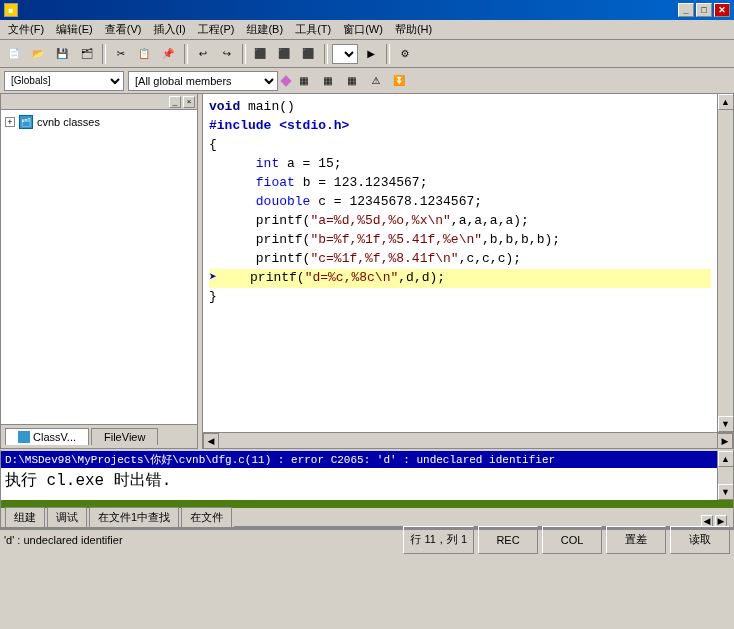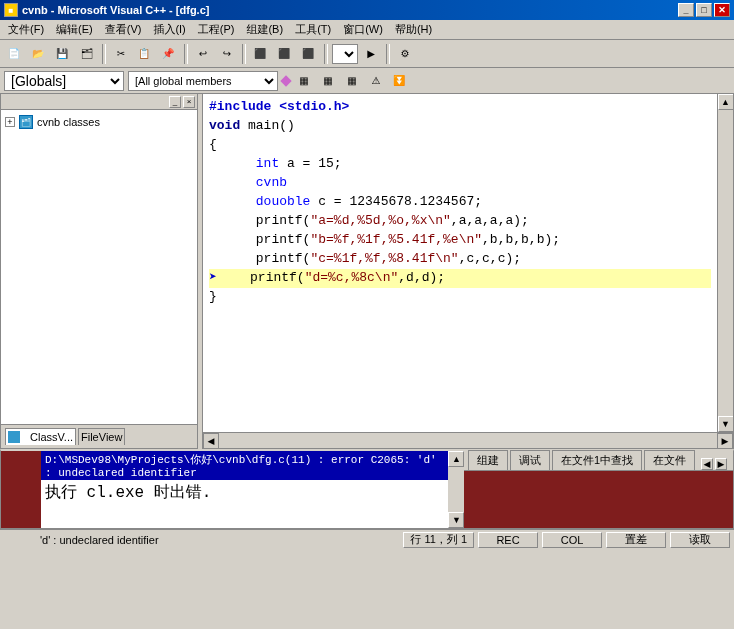--- a/index.html
+++ b/index.html
@@ -120,21 +120,21 @@
       height: 26px;
       display: flex;
       align-items: center;
       padding: 2px 4px;
       border-bottom: 1px solid #888;
       gap: 4px;
     }
     .combo-globals {
       width: 120px;
       height: 20px;
-      font-size: 14px;
+      font-size: 10px;
       background: white;
       border: 1px solid #888;
       padding: 0 2px;
     }
     .combo-members {
       width: 150px;
       height: 20px;
       font-size: 11px;
       background: white;
       border: 1px solid #888;
@@ -296,26 +296,25 @@
     }
     .scroll-track {
       flex: 1;
       width: 16px;
       background: #d4d0c8;
     }
 
     
     .bottom-output {
       height: 80px;
-      background: #7f1d1d;
+      background: #4d7c0f;
       border: 1px solid #888;
       border-top: 2px solid #d4d0c8;
       display: flex;
-      flex-direction: row;
-      padding-left: 40px;
+      flex-direction: column;
     }
     .output-text {
       flex: 1;
       padding: 2px 4px;
       font-family: "Courier New", monospace;
       font-size: 16px;
       overflow-y: auto;
       background: white;
     }
     .output-error {
@@ -328,20 +327,21 @@
 
     
     .output-tabs {
       height: 20px;
       background: #d4d0c8;
       display: flex;
       align-items: flex-end;
       padding: 0 4px;
       gap: 2px;
       border-bottom: 1px solid #888;
+      margin-top: 8px;
     }
     .output-tab {
       padding: 2px 8px;
       font-size: 11px;
       border: 1px solid #888;
       border-bottom: none;
       background: #d4d0c8;
       cursor: pointer;
     }
 
@@ -351,22 +351,22 @@
       display: flex;
       align-items: center;
       background: #d4d0c8;
       border-top: 1px solid #888;
       padding: 0 4px;
       gap: 2px;
     }
     .left-tab {
       display: flex;
       align-items: center;
-      gap: 10px;
-      padding: 2px 2px;
+      gap: 3px;
+      padding: 2px 12px;
       border: 1px solid #888;
       border-bottom: none;
       background: #d4d0c8;
       cursor: pointer;
       font-size: 11px;
     }
     .left-tab.active {
       background: white;
     }
     .tab-icon {
@@ -383,30 +383,29 @@
       border-top: 1px solid #888;
       display: flex;
       align-items: center;
       padding: 0 4px;
       font-size: 11px;
       gap: 4px;
     }
     .status-text {
       flex: 1;
       color: #000;
-      margin-left: 36px;
     }
     .status-cell {
       border: 1px solid #888;
       border-top-color: #fff;
       border-left-color: #fff;
       padding: 0 6px;
       min-width: 60px;
       text-align: center;
-      height: 16px;
+      height: 28px;
       display: flex;
       align-items: center;
       justify-content: center;
     }
 
     
     .hscrollbar {
       height: 16px;
       background: #d4d0c8;
       border-top: 1px solid #888;
@@ -443,21 +442,20 @@
       flex: 1;
       overflow: hidden;
     }
   </style>
 </head>
 <body>
 
 <div class="title-bar">
   <div class="title-bar-left">
     <div class="title-bar-icon">■</div>
-    <span>cvnb - Microsoft Visual C++ - [dfg.c]</span>
   </div>
   <div class="title-bar-buttons">
     <div class="title-btn">_</div>
     <div class="title-btn">□</div>
     <div class="title-btn close-btn">✕</div>
   </div>
 </div>
 
 <div class="menu-bar">
   <span class="menu-item">文件(F)</span>
@@ -538,41 +536,42 @@
     </div>
   </div>
 
   <div class="resize-handle"></div>
 
   <div class="code-editor">
     <div class="editor-with-scroll">
       <div class="code-content">
 
         <div class="code-line">
-          <span class="pp">#include &lt;stdio.h&gt;</span>
-        </div>
-
-        <div class="code-line">
           <span class="kw">void</span>
           <span class="normal">&nbsp;main()</span>
+        </div>
+
+        <div class="code-line">
+          <span class="pp">#include &lt;stdio.h&gt;</span>
         </div>
 
         <div class="code-line">
           <span class="normal">{</span>
         </div>
 
         <div class="code-line">
           <span class="normal">&nbsp;&nbsp;&nbsp;&nbsp;&nbsp;&nbsp;</span>
           <span class="kw2">int</span>
           <span class="normal">&nbsp;a = 15;</span>
         </div>
 
         <div class="code-line">
           <span class="normal">&nbsp;&nbsp;&nbsp;&nbsp;&nbsp;&nbsp;</span>
-          <span class="kw2">cvnb</span>
+          <span class="kw2">fioat</span>
+          <span class="normal">&nbsp;b = 123.1234567;</span>
         </div>
 
         <div class="code-line">
           <span class="normal">&nbsp;&nbsp;&nbsp;&nbsp;&nbsp;&nbsp;</span>
           <span class="kw2">douoble</span>
           <span class="normal">&nbsp;c = 12345678.1234567;</span>
         </div>
 
 
         <div class="code-line">

